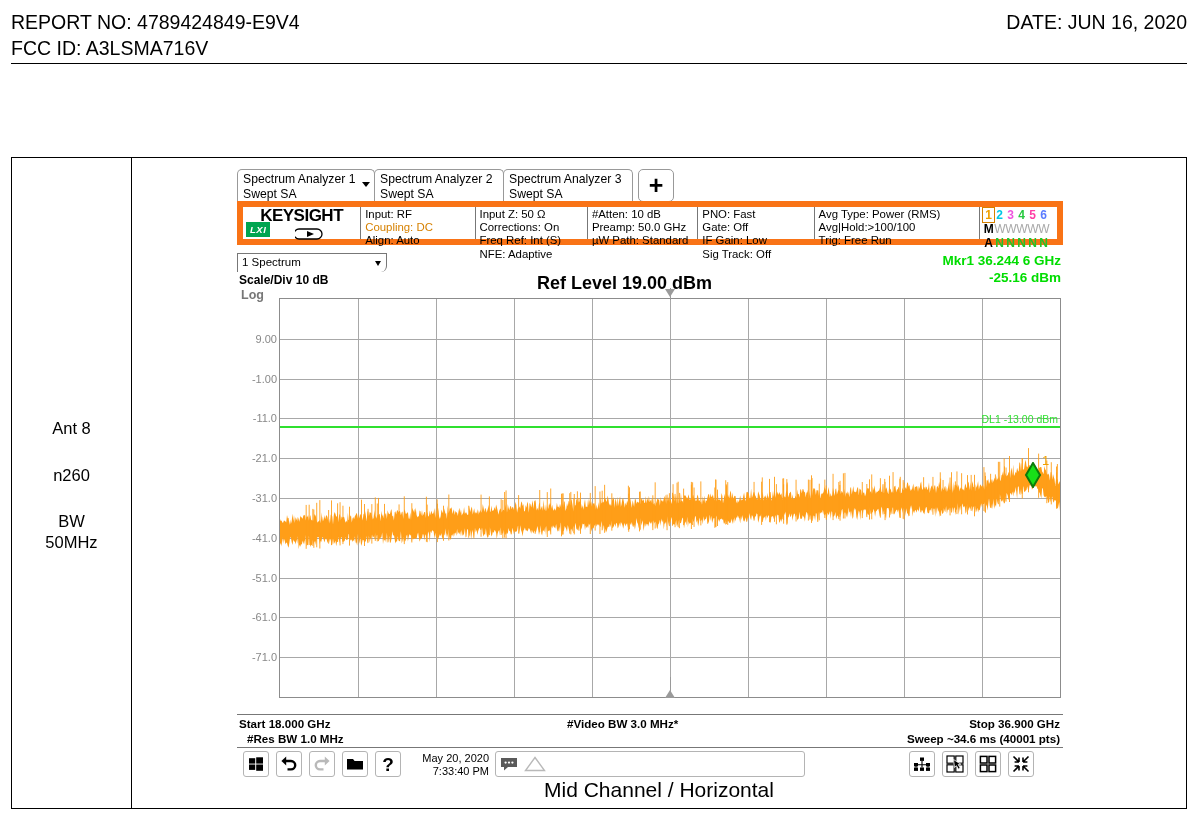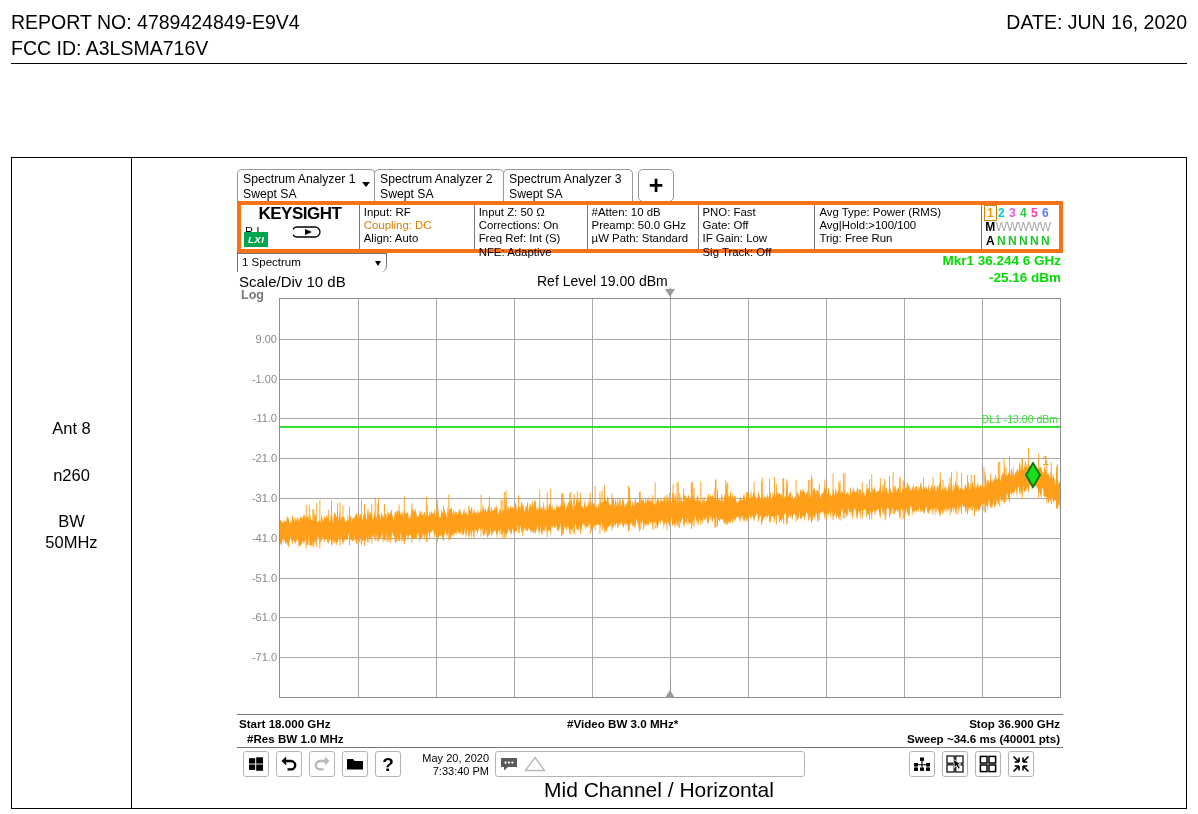--- a/index.html
+++ b/index.html
@@ -47,21 +47,21 @@
   .tab .l2 { color: #000; }
   .tab-caret { position: absolute; right: 4px; top: 12px; width: 0; height: 0;
     border-left: 4px solid transparent; border-right: 4px solid transparent; border-top: 5px solid #000; }
   .tab-1 { width: 138px; }
   .tab-2 { width: 130px; }
   .tab-3 { width: 130px; }
   .tab-plus { width: 36px; height: 33px; margin-left: 6px; border: 1px solid #999; border-radius: 5px;
     display: flex; align-items: center; justify-content: center; font-size: 25px; font-weight: bold; line-height: 1; }
 
   
-  .settings { position: absolute; left: 0; top: 35px; width: 826px; height: 52px; border: 4px solid #f97316; display: flex; background: #fff; }
+  .settings { position: absolute; left: 0; top: 35px; width: 826px; height: 44px; border: 6px solid #f97316; display: flex; background: #fff; }
   .set-cell { border-right: 1px solid #777; padding: 1px 4px; font-size: 11.4px; line-height: 13.2px; color: #000; position: relative; }
   .set-cell:last-child { border-right: none; }
   .c-logo { width: 120px; padding: 0; }
   .kslogo { text-align: center; font-size: 17px; font-weight: bold; letter-spacing: -0.5px; line-height: 19px; margin-top: -1px; }
   .rl { position: absolute; left: 4px; top: 20px; font-size: 11.4px; }
   .loop-icon { position: absolute; left: 52px; top: 20px; width: 30px; height: 14px; }
   .lxi { position: absolute; left: 3px; bottom: 2px; background: #00a550; color: #fff; font-size: 9.5px; font-style: italic; font-weight: bold; padding: 1px 4px; letter-spacing: 0.5px; }
   .c-input { width: 116px; }
   .c-inputz { width: 114px; }
   .c-atten { width: 112px; }
@@ -74,22 +74,22 @@
   .t-sel { outline: 1px solid #d68100; }
   .tc1 { color: #f0a000; } .tc2 { color: #00c8e6; } .tc3 { color: #ee55dd; }
   .tc4 { color: #27c93f; } .tc5 { color: #ff3ea5; } .tc6 { color: #5a7bff; }
   .tw { color: #a8a8a8; font-weight: normal !important; }
   .tn { color: #22c32a; }
   .tk { color: #000; }
 
   
   .specsel { position: absolute; left: 0; top: 87px; width: 150px; height: 19px; border: 1px solid #777; border-bottom: none; border-radius: 0 0 6px 0; background: #fff; font-size: 11.5px; padding: 2px 4px; }
   .specsel .caret { position: absolute; right: 5px; top: 7px; width: 0; height: 0; border-left: 3.5px solid transparent; border-right: 3.5px solid transparent; border-top: 5px solid #000; }
-  .scalediv { position: absolute; left: 2px; top: 107px; font-size: 15px; font-weight: normal; color: #000; }
-  .reflevel { position: absolute; left: 300px; top: 107px; font-size: 14px; font-weight: normal; color: #000; }
+  .scalediv { position: absolute; left: 2px; top: 107px; font-size: 12px; font-weight: bold; color: #000; }
+  .reflevel { position: absolute; left: 300px; top: 107px; font-size: 18px; font-weight: bold; color: #000; }
   .mkr1 { position: absolute; right: 2px; top: 87px; font-size: 13.5px; font-weight: bold; color: #00dd00; text-align: right; white-space: nowrap; }
   .mkr2 { position: absolute; right: 2px; top: 104px; font-size: 13.5px; font-weight: bold; color: #00dd00; text-align: right; white-space: nowrap; }
 
   
   .plotwrap { position: absolute; left: 0; top: 122px; width: 826px; height: 428px; }
   .logtag { position: absolute; left: 4px; top: 0px; font-size: 12.5px; font-weight: bold; color: #777; }
   .grid { position: absolute; left: 42px; top: 10px; width: 782px; height: 400px; border: 1px solid #8c8c8c; background: #fff; }
   .gl-h { position: absolute; left: 0; width: 100%; height: 0; border-top: 1px solid #a8a8a8; }
   .gl-v { position: absolute; top: 0; height: 100%; width: 0; border-left: 1px solid #a8a8a8; }
   .ytick { position: absolute; right: 786px; font-size: 11px; color: #888; white-space: nowrap; transform: translateY(-50%); }

